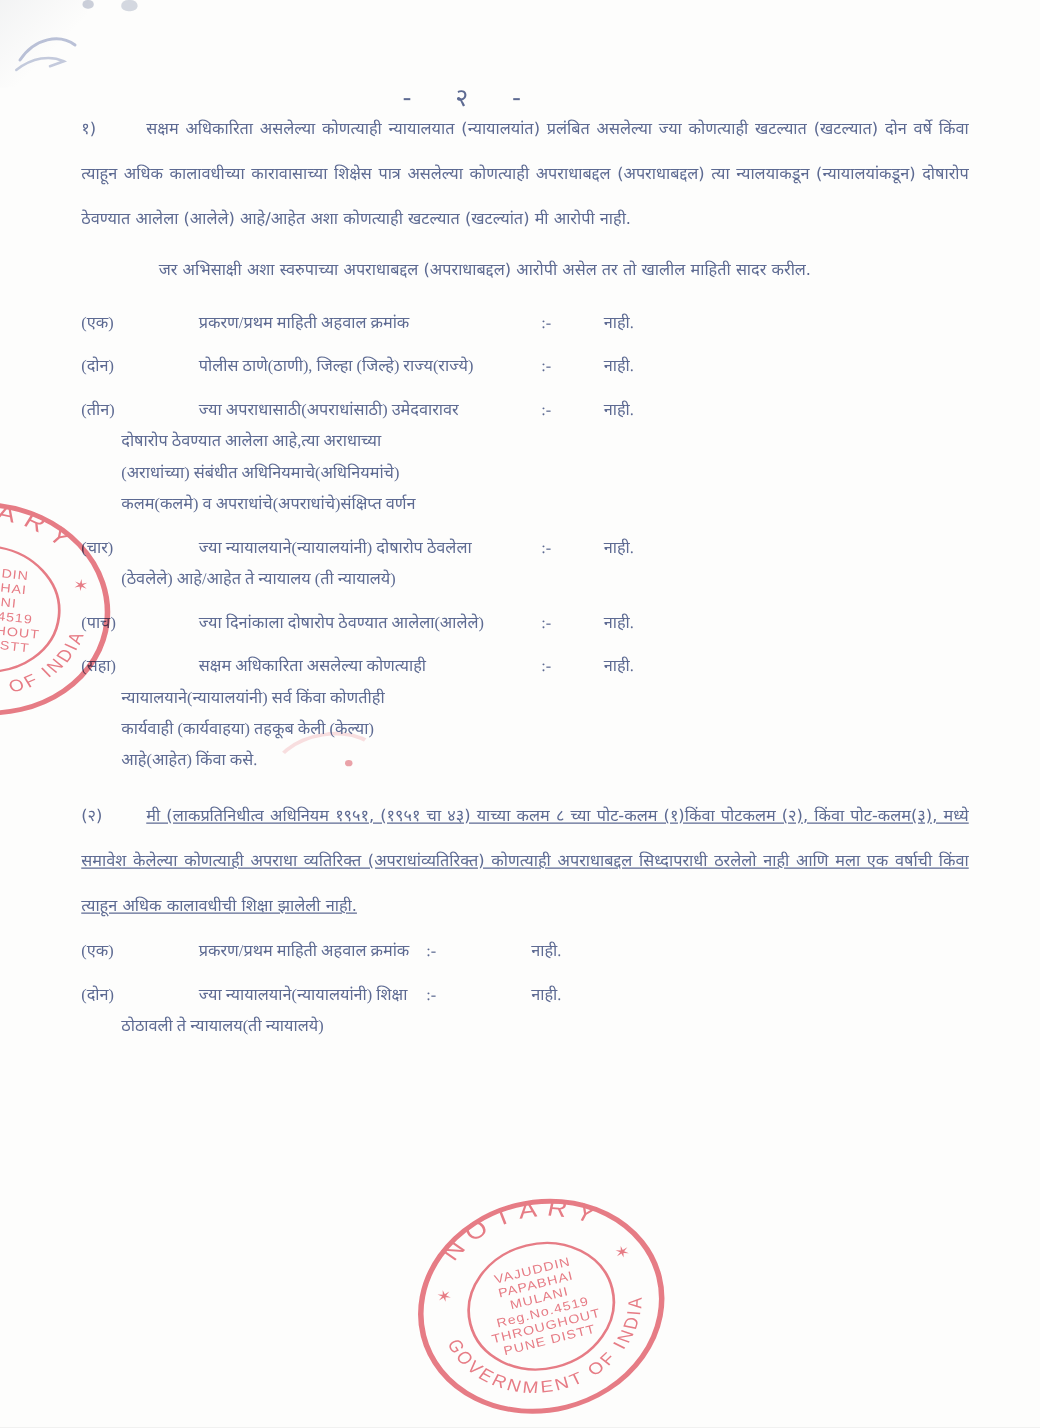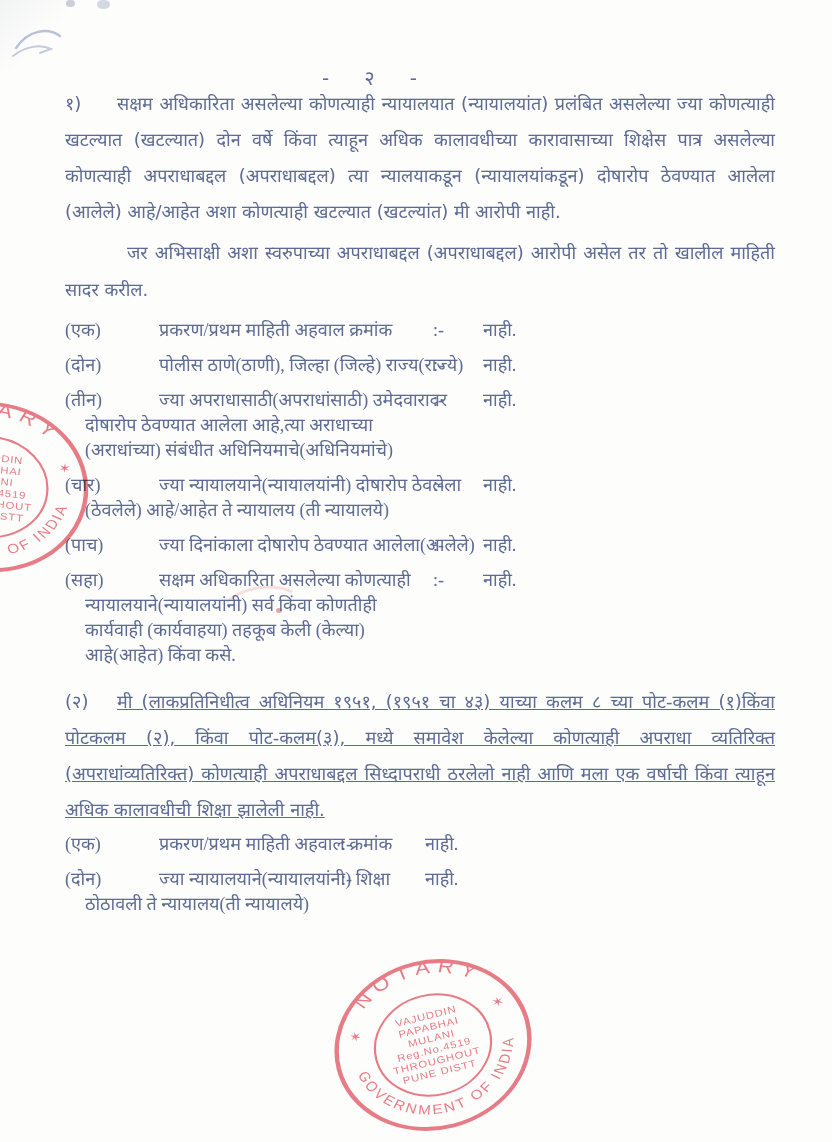--- a/index.html
+++ b/index.html
@@ -15,21 +15,21 @@
     position:absolute;left:0;top:0;width:70px;height:70px;
     background:linear-gradient(135deg,rgba(120,128,150,0.08),rgba(255,255,255,0) 60%);
   }
   .page-header{
     position:absolute;left:322px;top:64px;
     display:flex;gap:34px;align-items:baseline;
     font-size:20px;letter-spacing:1px;
   }
   .content{
     position:absolute;left:65px;top:86px;width:710px;
-    font-size:18px;
+    font-size:13px;
   }
   .para{
     text-align:justify;
     line-height:36px;
     margin:0 0 4px 0;
   }
   .para .num{display:inline-block;width:52px;}
   .intro{
     text-align:justify;
     line-height:37px;
@@ -38,21 +38,21 @@
   }
   .list{margin:4px 0 2px 0;font-family:Liberation Serif, serif;}
   .item{margin:0 0 10px 0;}
   .item-row{
     display:grid;
     grid-template-columns:46px 322px 50px auto;
     line-height:25px;
   }
   .list2 .item-row{grid-template-columns:46px 230px 84px auto;}
   .item .txt,.item .cont{white-space:nowrap;margin-left:48px;}
-  .item .cont{margin-left:20px;line-height:25px;}
+  .item .cont{margin-left:32px;line-height:25px;}
   .item .sep{text-align:left;}
   .sec2{margin-top:16px;text-decoration:underline;}
   
   .stamp{
     position:absolute;
     color:#e7737e;
     mix-blend-mode:multiply;
     opacity:0.93;
   }
   .stamp svg{display:block;}
@@ -131,20 +131,21 @@
 
       <div class="item">
         <div class="item-row">
           <span class="lbl">(तीन)</span>
           <span class="txt">ज्या अपराधासाठी(अपराधांसाठी) उमेदवारावर</span>
           <span class="sep">:-</span>
           <span class="val">नाही.</span>
         </div>
         <div class="cont">दोषारोप ठेवण्यात आलेला आहे,त्या अराधाच्या</div>
         <div class="cont">(अराधांच्या) संबंधीत अधिनियमाचे(अधिनियमांचे)</div>
+        <div class="cont">कलम(कलमे) व अपराधांचे(अपराधांचे)संक्षिप्त वर्णन</div>
       </div>
 
       <div class="item">
         <div class="item-row">
           <span class="lbl">(चार)</span>
           <span class="txt">ज्या न्यायालयाने(न्यायालयांनी) दोषारोप ठेवलेला</span>
           <span class="sep">:-</span>
           <span class="val">नाही.</span>
         </div>
         <div class="cont">(ठेवलेले) आहे/आहेत ते न्यायालय (ती न्यायालये)</div>

